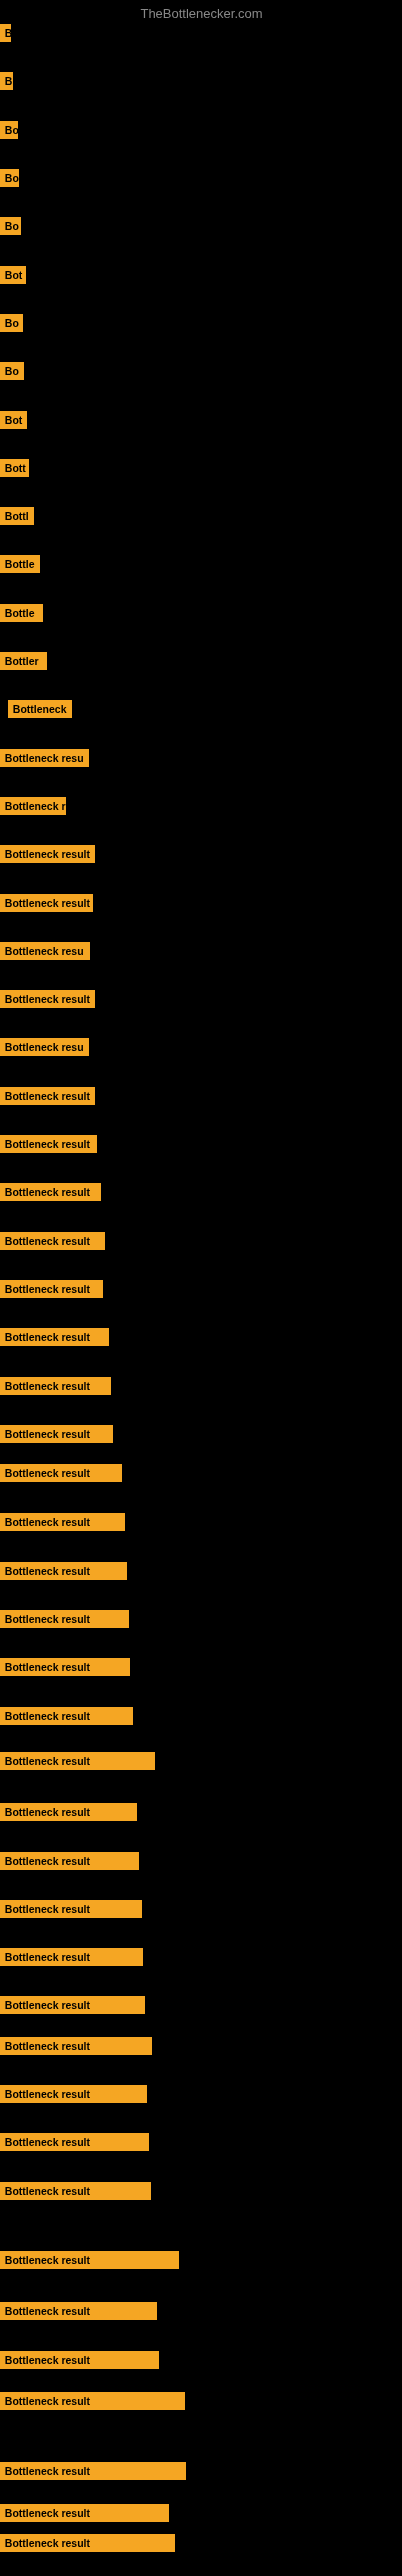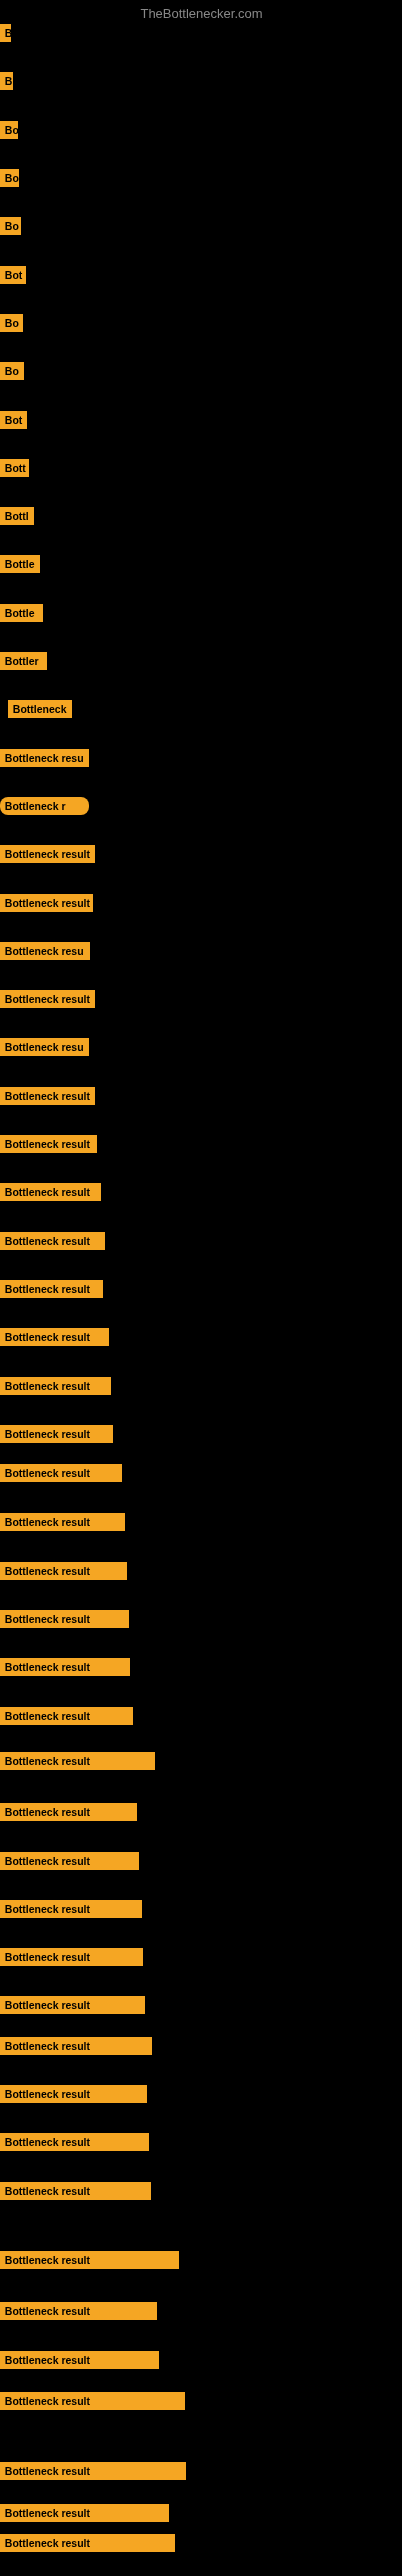--- a/index.html
+++ b/index.html
@@ -53,21 +53,21 @@
     <div class="bar-container" style="top: 314px; left: 0px;"><span class="bar-label" style="width: 22.5px;">Bo</span></div>
     <div class="bar-container" style="top: 362px; left: 0px;"><span class="bar-label" style="width: 24px;">Bo</span></div>
     <div class="bar-container" style="top: 411px; left: 0px;"><span class="bar-label" style="width: 27px;">Bot</span></div>
     <div class="bar-container" style="top: 459px; left: 0px;"><span class="bar-label" style="width: 29px;">Bott</span></div>
     <div class="bar-container" style="top: 507px; left: 0px;"><span class="bar-label" style="width: 34px;">Bottl</span></div>
     <div class="bar-container" style="top: 555px; left: 0px;"><span class="bar-label" style="width: 40px;">Bottle</span></div>
     <div class="bar-container" style="top: 604px; left: 0px;"><span class="bar-label" style="width: 43px;">Bottle</span></div>
     <div class="bar-container" style="top: 652px; left: 0px;"><span class="bar-label" style="width: 47px;">Bottler</span></div>
     <div class="bar-container" style="top: 700px; left: 8px;"><span class="bar-label" style="width: 64px;">Bottleneck</span></div>
     <div class="bar-container" style="top: 749px; left: 0px;"><span class="bar-label" style="width: 89px;">Bottleneck resu</span></div>
-    <div class="bar-container" style="top: 797px; left: 0px;"><span class="bar-label" style="width: 89px; border-radius: 8px;">Bottleneck r</span></div>
+    <div class="bar-container" style="top: 797px; left: 0px;"><span class="bar-label" style="width: 66px;">Bottleneck r</span></div>
     <div class="bar-container" style="top: 845px; left: 0px;"><span class="bar-label" style="width: 95px;">Bottleneck result</span></div>
     <div class="bar-container" style="top: 894px; left: 0px;"><span class="bar-label" style="width: 93px;">Bottleneck result</span></div>
     <div class="bar-container" style="top: 942px; left: 0px;"><span class="bar-label" style="width: 90px;">Bottleneck resu</span></div>
     <div class="bar-container" style="top: 990px; left: 0px;"><span class="bar-label" style="width: 95px;">Bottleneck result</span></div>
     <div class="bar-container" style="top: 1038px; left: 0px;"><span class="bar-label" style="width: 89px;">Bottleneck resu</span></div>
     <div class="bar-container" style="top: 1087px; left: 0px;"><span class="bar-label" style="width: 95px;">Bottleneck result</span></div>
     <div class="bar-container" style="top: 1135px; left: 0px;"><span class="bar-label" style="width: 97px;">Bottleneck result</span></div>
     <div class="bar-container" style="top: 1183px; left: 0px;"><span class="bar-label" style="width: 101px;">Bottleneck result</span></div>
     <div class="bar-container" style="top: 1232px; left: 0px;"><span class="bar-label" style="width: 105px;">Bottleneck result</span></div>
     <div class="bar-container" style="top: 1280px; left: 0px;"><span class="bar-label" style="width: 103px;">Bottleneck result</span></div>

